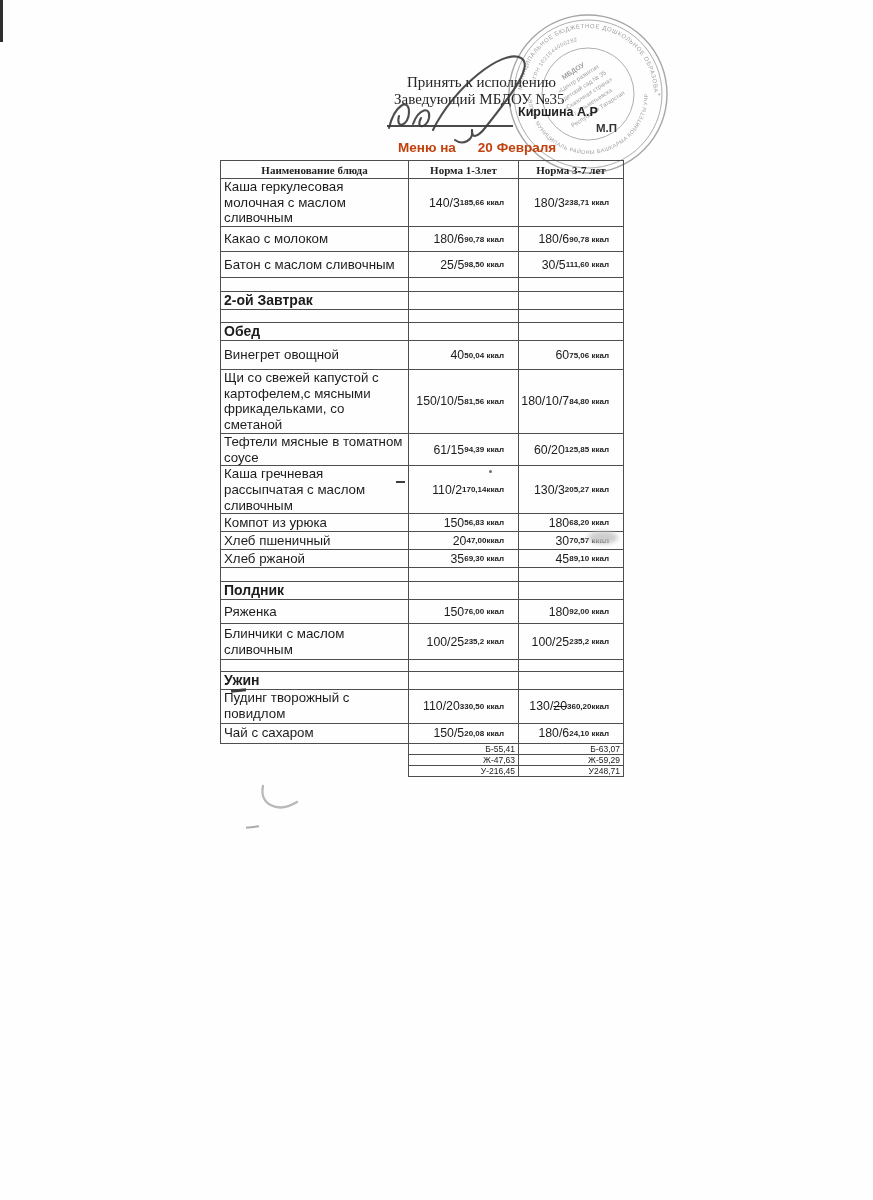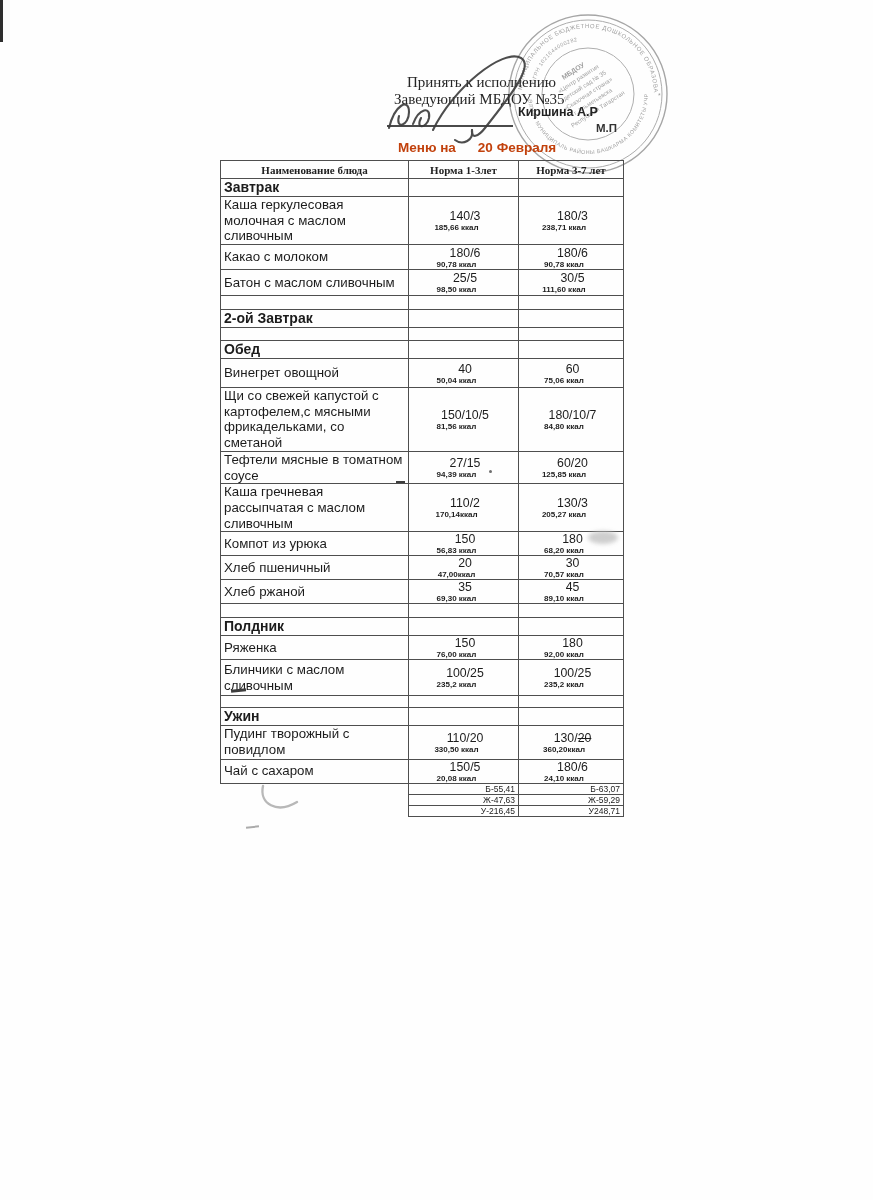--- a/index.html
+++ b/index.html
@@ -22,21 +22,21 @@
   #stamp text{fill:#8f8f8f;font-family:"Liberation Sans",sans-serif;}
 
   
   #tablewrap{position:absolute;left:220px;top:160px;z-index:3;}
   table{border-collapse:collapse;table-layout:fixed;width:403px;}
   td,th{border:1px solid #4e4e4e;padding:0;overflow:hidden;}
   th{font-family:"Liberation Serif",serif;font-size:11px;font-weight:700;text-align:center;color:#222;}
   .c-name{font-size:13.3px;line-height:1.18;padding:0 2px 0 3px;vertical-align:middle;}
   .section{font-weight:700;font-size:14px;}
   .vbottom{vertical-align:bottom;padding-bottom:1px;}
-  .cw{display:flex;justify-content:flex-end;align-items:center;flex-direction:column;}
+  .cw{display:flex;justify-content:flex-end;align-items:center;}
   .portion{font-size:12.3px;padding-left:3px;white-space:nowrap;}
   .kcal{font-weight:700;font-size:8px;margin-right:14px;white-space:nowrap;}
   .strike{text-decoration:line-through;}
   .nob{border:none;}
   .sum{font-weight:400;font-size:8.5px;text-align:right;padding-right:3px;vertical-align:middle;}
 
   
   #edge-mark{position:absolute;left:0;top:0;width:3px;height:42px;background:#2e2e2e;z-index:5;}
   #smudge{position:absolute;left:588px;top:531px;width:30px;height:13px;border-radius:50%;
           background:#c6c6c6;filter:blur(2px);opacity:.85;z-index:6;}
@@ -111,25 +111,20 @@
           <col style="width:105px">
         </colgroup>
       <thead>
         <tr style="height:18px">
           <th>Наименование блюда</th>
           <th>Норма 1-3лет</th>
           <th>Норма 3-7 лет</th>
         </tr>
       </thead>
       <tbody>
-          <tr class="r-section" style="height: 18px;">
-            <td class="c-name section">Завтрак</td>
-            <td></td>
-            <td></td>
-          </tr>
           <tr class="r-item" style="height: 42px;">
             <td class="c-name">Каша геркулесовая молочная с маслом сливочным</td>
             <td class="c-norm">
               <div class="cw">
                 <span class="portion">140/3</span>
                 <span class="kcal">185,66 ккал</span>
               </div>
             </td>
             <td class="c-norm">
               <div class="cw">
@@ -215,21 +210,21 @@
               <div class="cw">
                 <span class="portion">180/10/7</span>
                 <span class="kcal">84,80 ккал</span>
               </div>
             </td>
           </tr>
           <tr class="r-item" style="height: 30px;">
             <td class="c-name">Тефтели мясные в томатном соусе</td>
             <td class="c-norm">
               <div class="cw">
-                <span class="portion">27/15</span>
+                <span class="portion">61/15</span>
                 <span class="kcal">94,39 ккал</span>
               </div>
             </td>
             <td class="c-norm">
               <div class="cw">
                 <span class="portion">60/20</span>
                 <span class="kcal">125,85 ккал</span>
               </div>
             </td>
           </tr>

